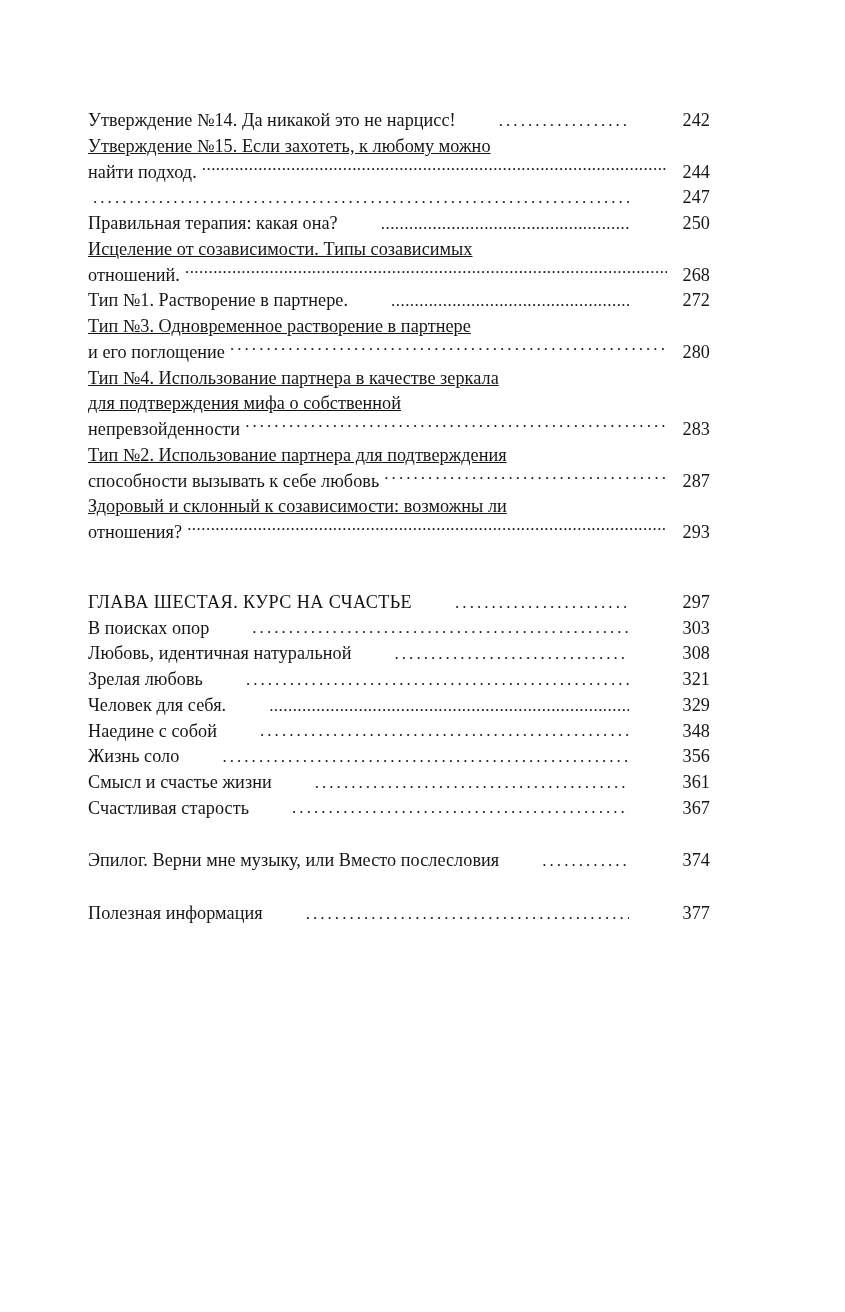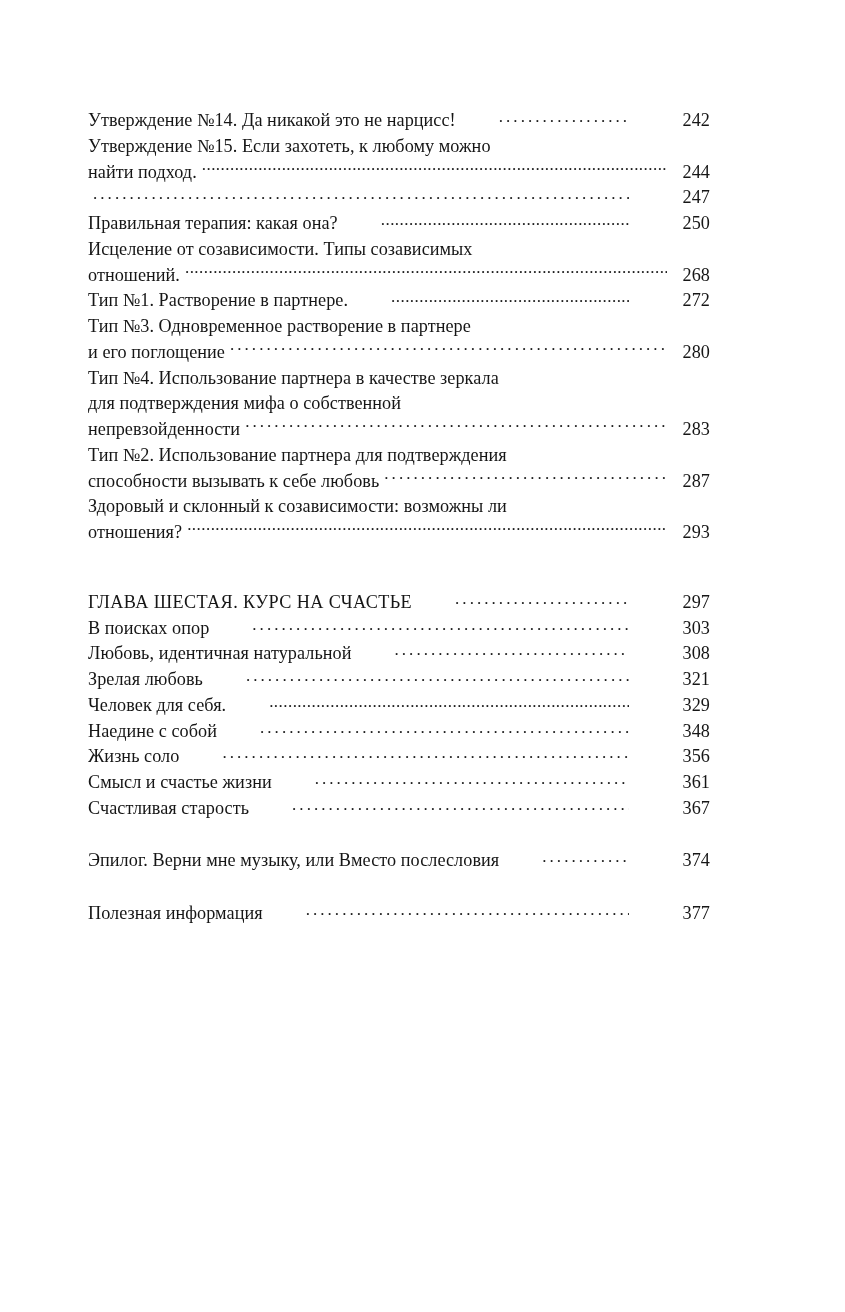--- a/index.html
+++ b/index.html
@@ -23,21 +23,21 @@
   }
   .toc {
     width: 622px;
   }
   .toc-group {
     margin: 0;
     padding: 0;
   }
   .toc-entry {
     display: flex;
-    align-items: center;
+    align-items: flex-end;
     width: 100%;
     font-size: 18.2px;
     line-height: 25.7px;
     letter-spacing: 0.05px;
     gap: 38px;
   }
   .toc-entry.chapter .entry-title {
     letter-spacing: 0.4px;
   }
   .entry-title {
@@ -70,20 +70,21 @@
     min-width: 38px;
     font-size: 18.2px;
   }
   
   .toc-entry.multiline {
     display: block;
   }
   .toc-entry.multiline .entry-firstline {
     display: block;
     white-space: pre-wrap;
+    text-decoration: underline;
   }
   .toc-entry.multiline .entry-lastline {
     display: flex;
     align-items: baseline;
     width: 100%;
   }
   .gap-large { height: 44px; }
   .gap-medium { height: 27px; }
 </style>
 </head>

